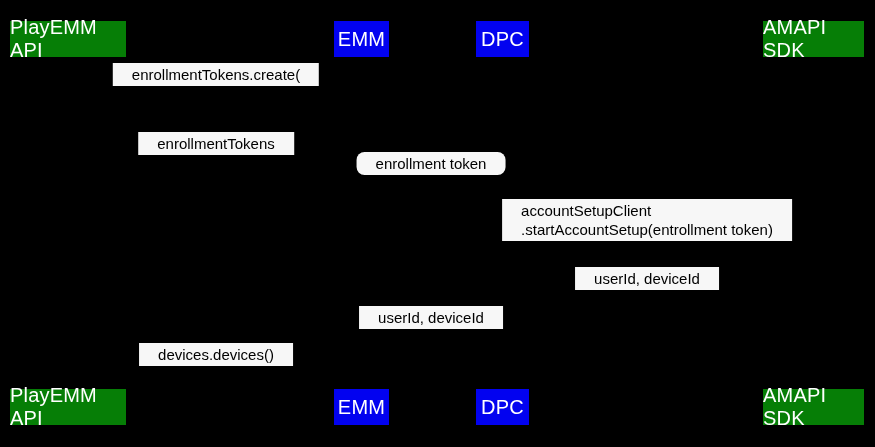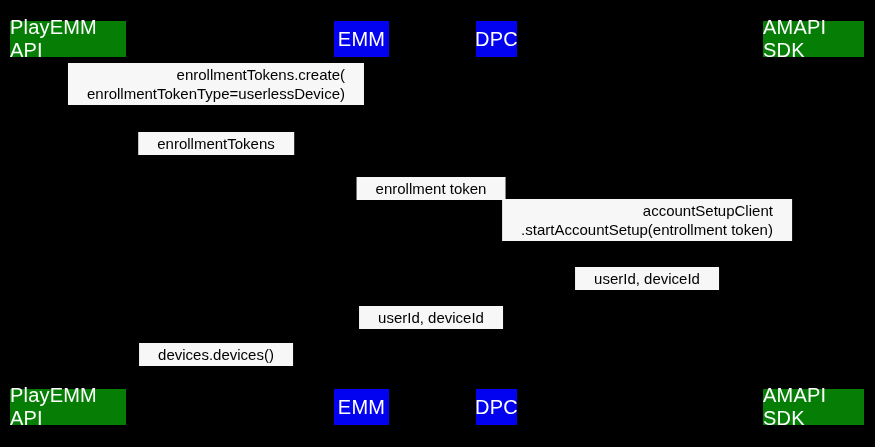--- a/index.html
+++ b/index.html
@@ -21,56 +21,55 @@
     color: #ffffff;
     font-size: 20px;
     letter-spacing: 0.2px;
   }
   .actor.green { background: #067e06; }
   .actor.blue  { background: #0202f0; }
   .row-top    { top: 21px; }
   .row-bottom { top: 389px; }
   .a-playemm { left: 10px;  width: 116px; }
   .a-emm     { left: 334px; width: 55px;  }
-  .a-dpc     { left: 476px; width: 41px;  }
+  .a-dpc     { left: 476px; width: 53px;  }
   .a-amapi   { left: 743px; width: 101px; margin-left: 20px; }
 
   
   .msg {
     position: absolute;
     transform: translateX(-50%);
     background: #f7f7f7;
     color: #000000;
     font-size: 15px;
     line-height: 19px;
-    text-align: right;
+    text-align: left;
     padding: 2px 19px;
   }
   .msg .line { display: block; white-space: nowrap; }
   .m1 { left: 216px; top: 63px;  }
   .m2 { left: 216px; top: 132px; }
-  .m3 { left: 431px; top: 177px; }
+  .m3 { left: 431px; top: 152px; border-radius: 8px; }
   .m4 { left: 647px; top: 199px; }
   .m5 { left: 647px; top: 267px; }
   .m6 { left: 431px; top: 306px; }
   .m7 { left: 216px; top: 343px; }
 </style>
 </head>
 <body>
 
 <div class="diagram">
 
   <div class="actor green a-playemm row-top">PlayEMM API</div>
   <div class="actor blue a-emm row-top">EMM</div>
   <div class="actor blue a-dpc row-top">DPC</div>
   <div class="actor green a-amapi row-top">AMAPI SDK</div>
 
   <div class="msg m1">
     <span class="line">enrollmentTokens.create(</span>
-    <span class="line">enrollmentTokenType=userlessDevice)</span>
   </div>
   <div class="msg m2">
     <span class="line">enrollmentTokens</span>
   </div>
   <div class="msg m3">
     <span class="line">enrollment token</span>
   </div>
   <div class="msg m4">
     <span class="line">accountSetupClient</span>
     <span class="line">.startAccountSetup(entrollment token)</span>

